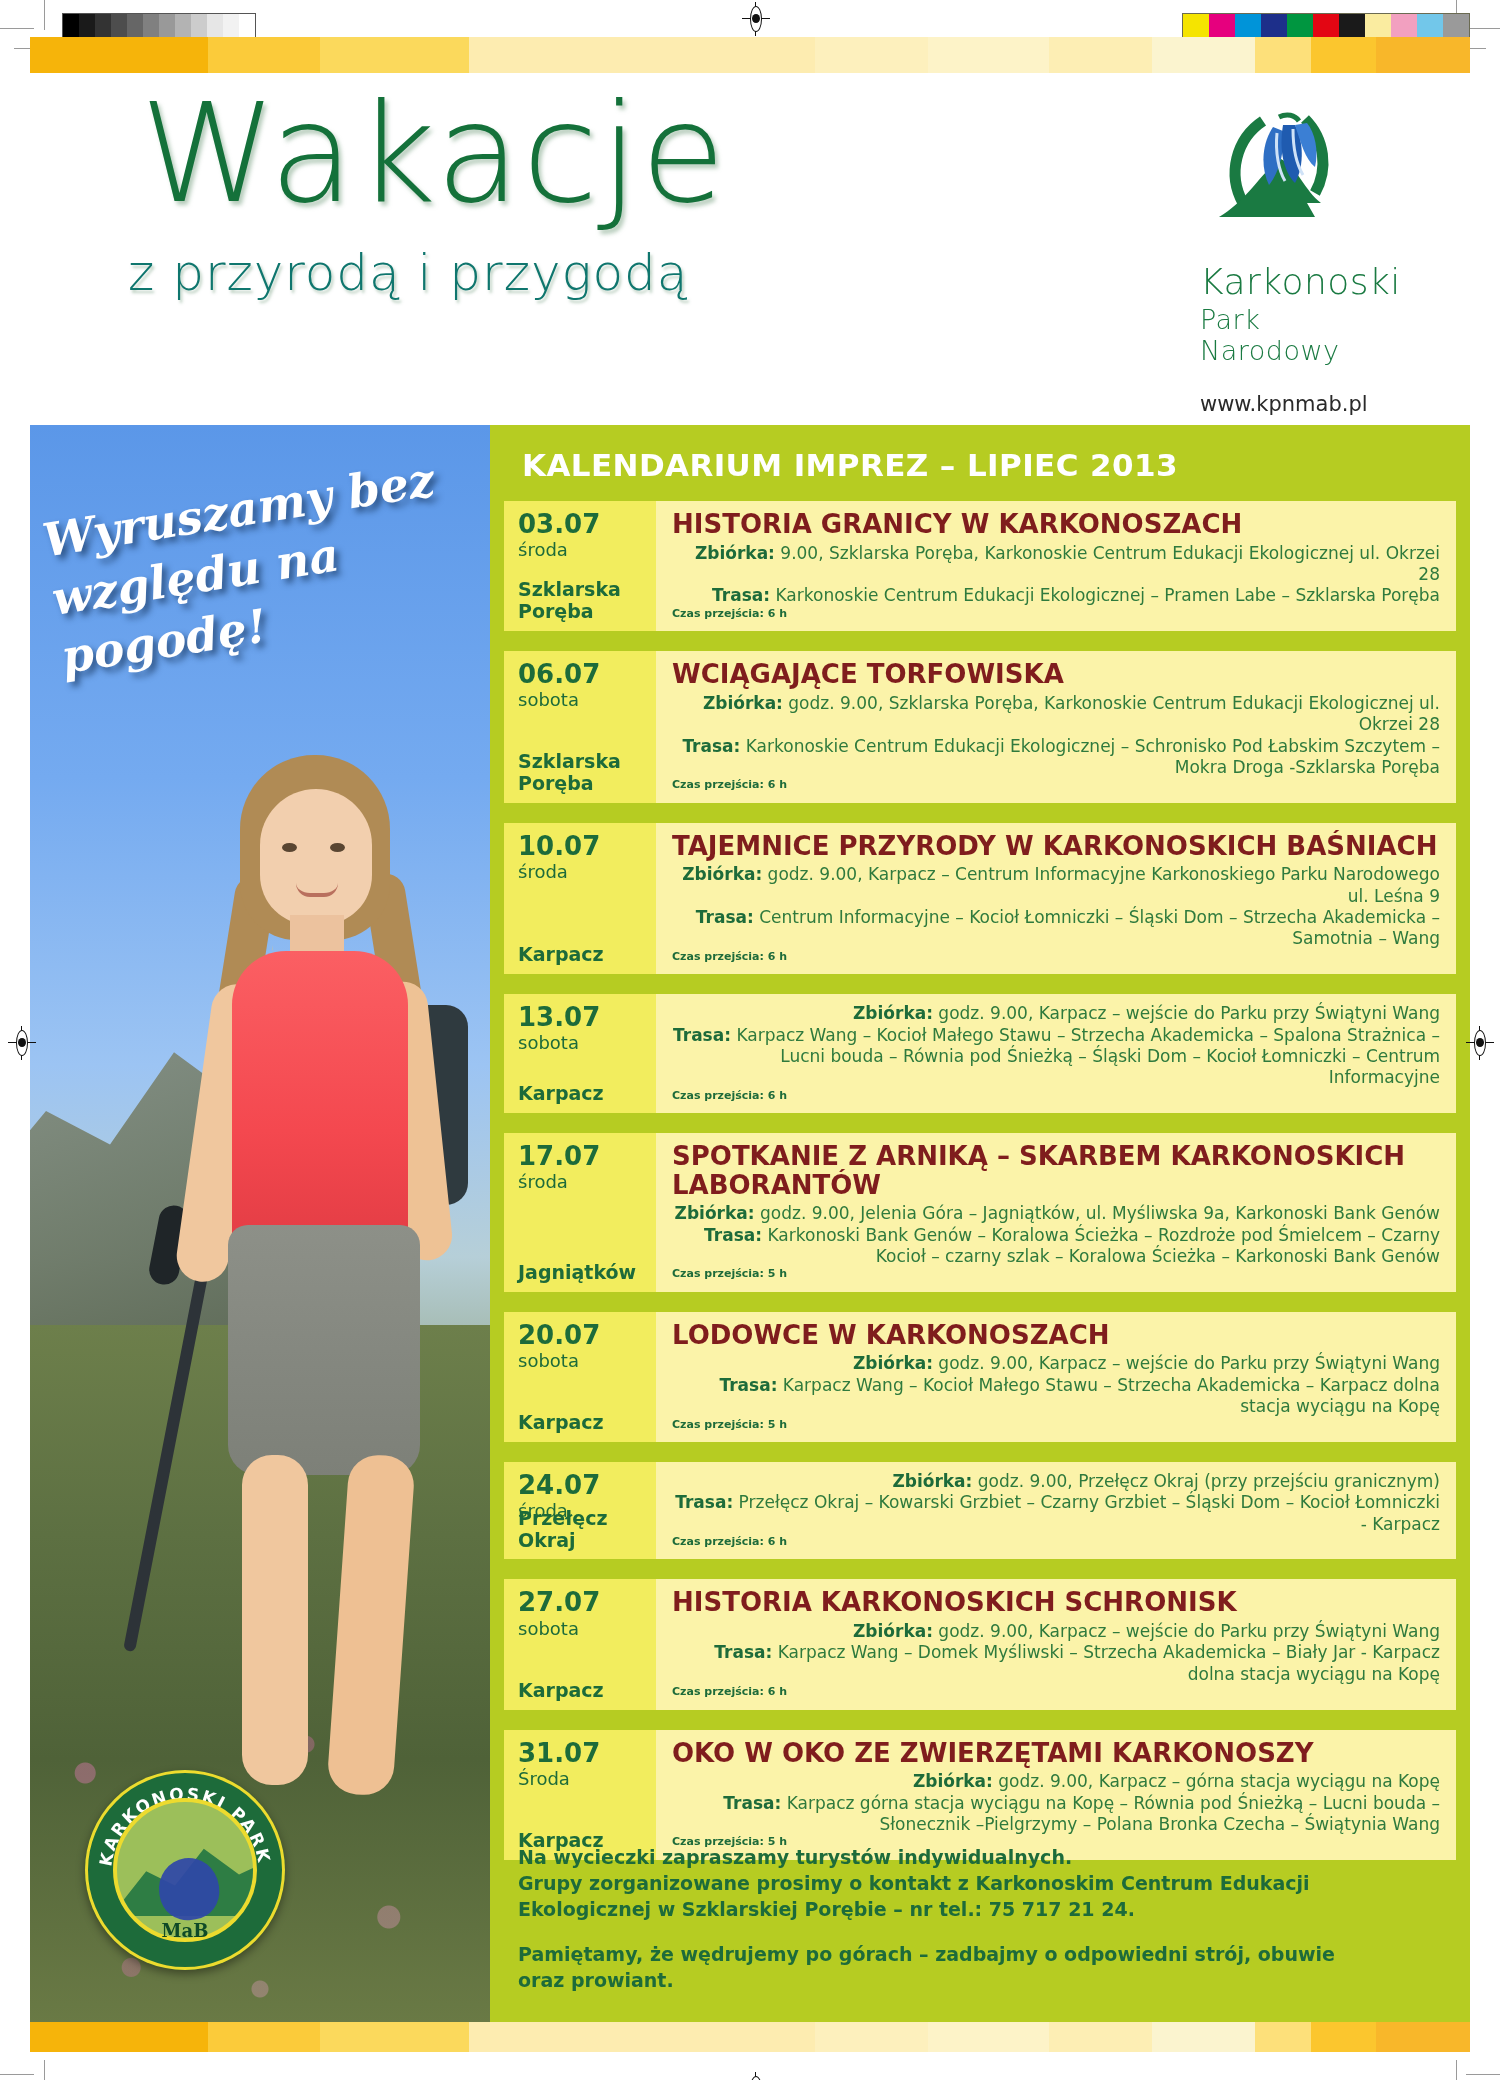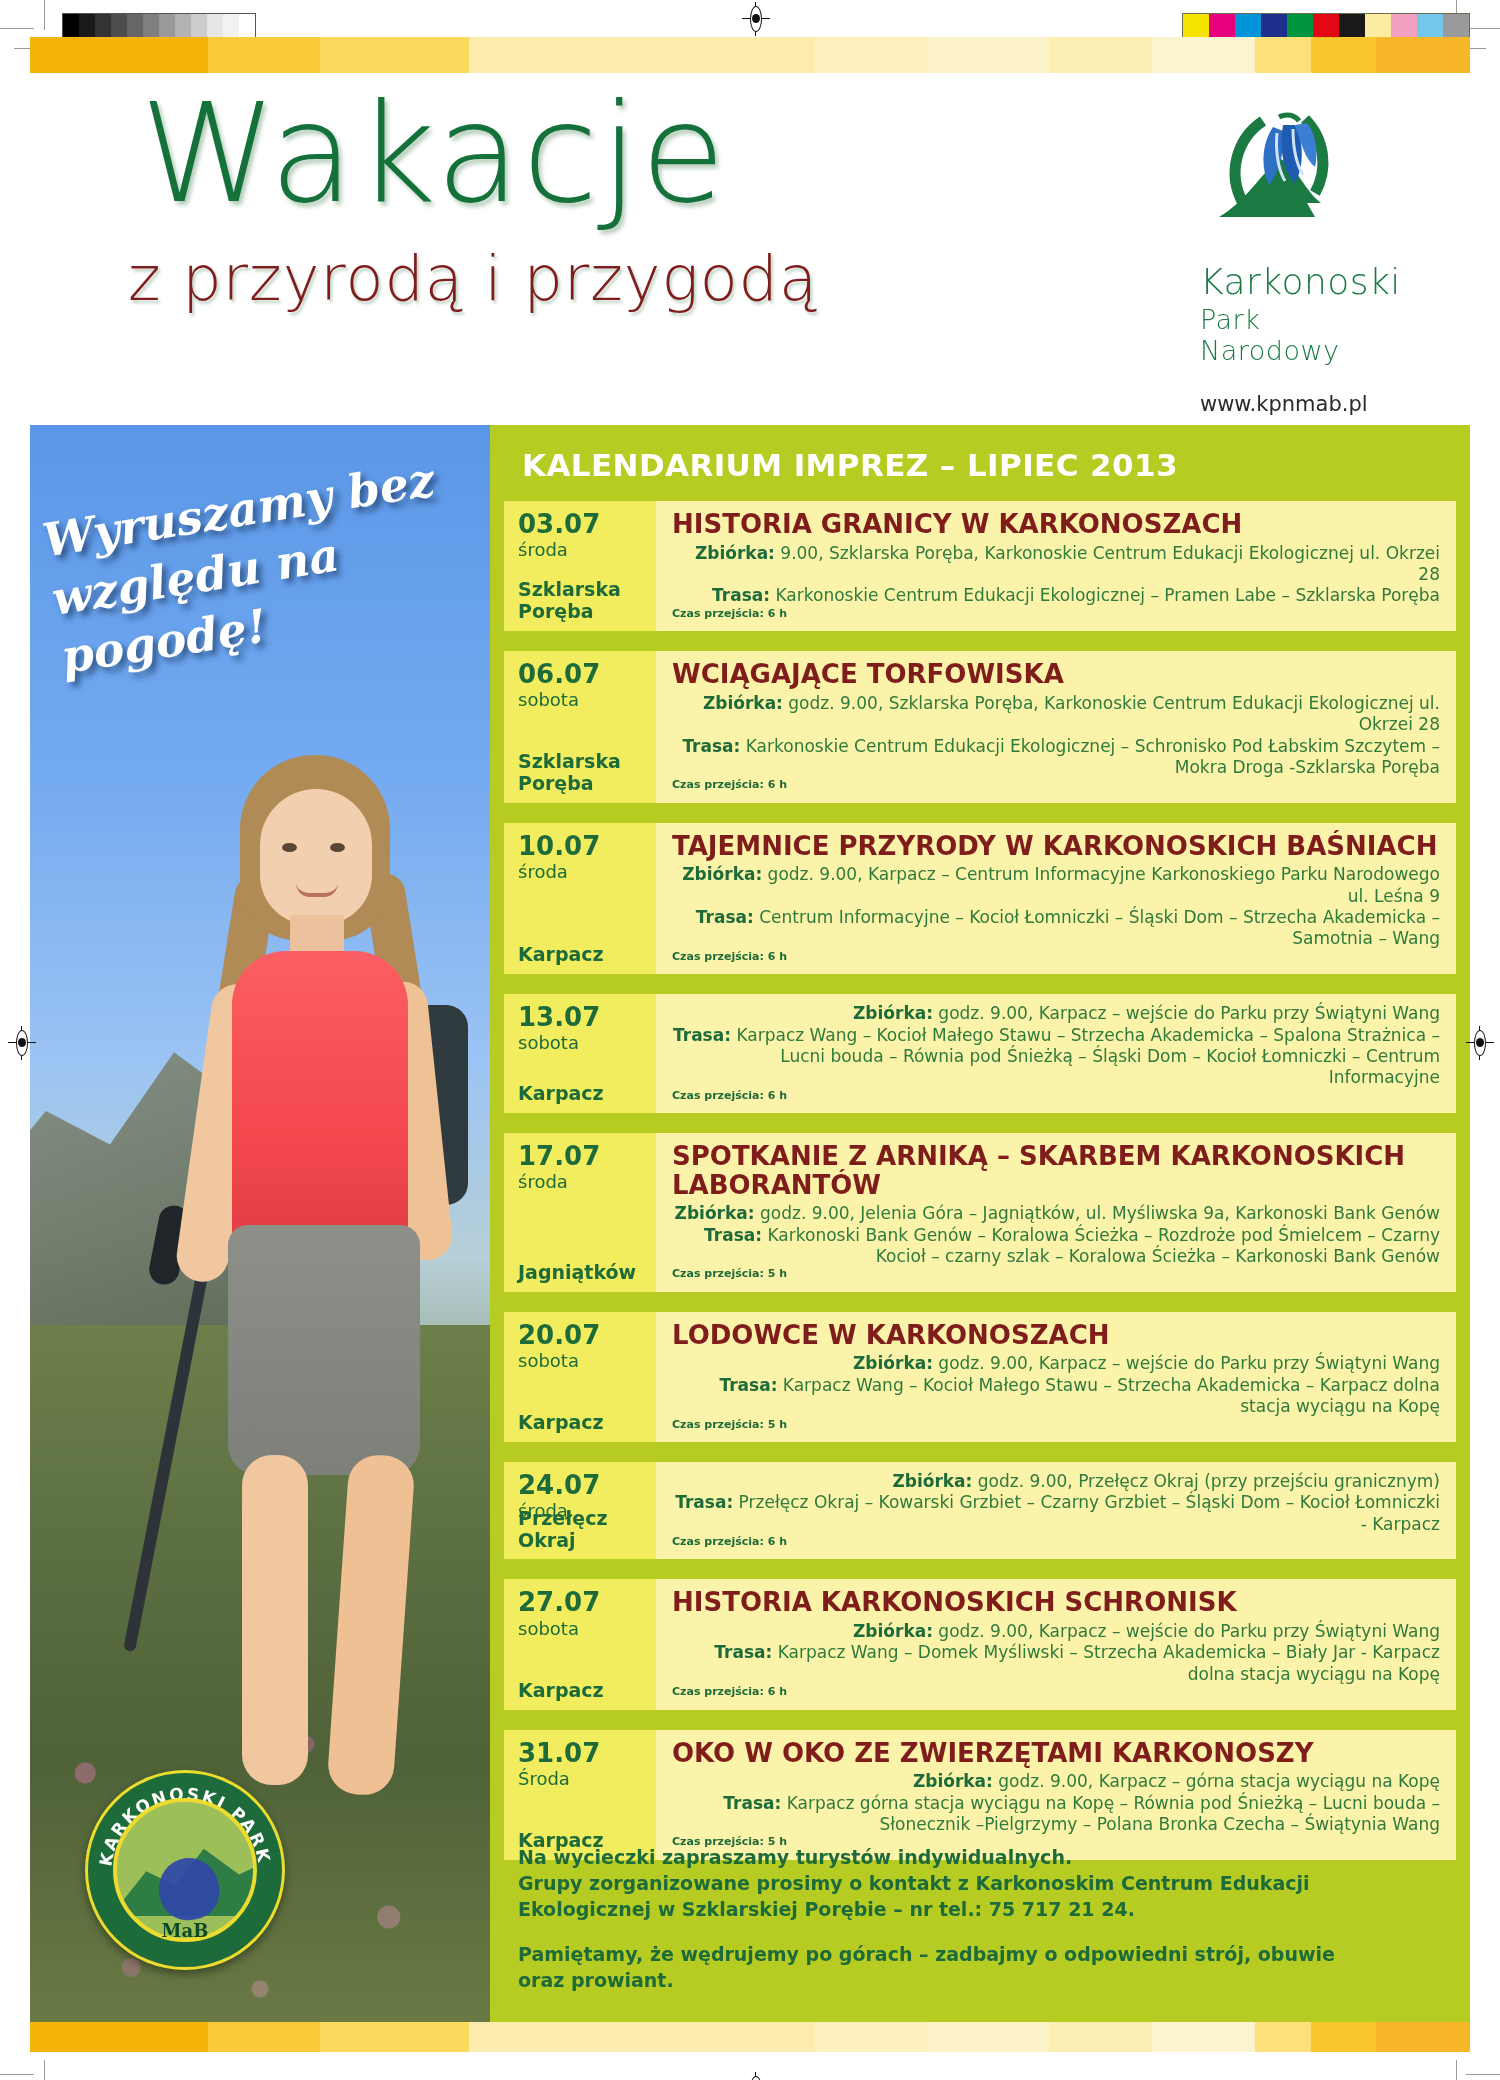--- a/index.html
+++ b/index.html
@@ -47,21 +47,21 @@
   .header { position: absolute; left: 0; top: 73px; width: 1500px; height: 352px; background: #fff; }
   .title-main {
     position: absolute; left: 140px; top: 12px;
     font-size: 138px; font-weight: 300; color: #14713a;
     letter-spacing: 2px; line-height: 1;
     font-family: "DejaVu Sans", sans-serif;
     text-shadow: 3px 4px 4px rgba(120,160,130,.55);
   }
   .title-sub {
     position: absolute; left: 128px; top: 175px;
-    font-size: 62px; font-weight: 300; color: #7f1d1d;
+    font-size: 50px; font-weight: 300; color: #0f766e;
     letter-spacing: 1px; line-height: 1;
     font-family: "DejaVu Sans", sans-serif;
     text-shadow: 2px 3px 3px rgba(120,160,130,.5);
   }
 
   
   .logo-block { position: absolute; left: 1190px; top: 20px; width: 210px; text-align: center; }
   .logo-mark { width: 180px; height: 168px; margin: 0 auto; display: block; }
   .logo-name1 {
     font-size: 36px; color: #1a7a42; letter-spacing: .5px;

